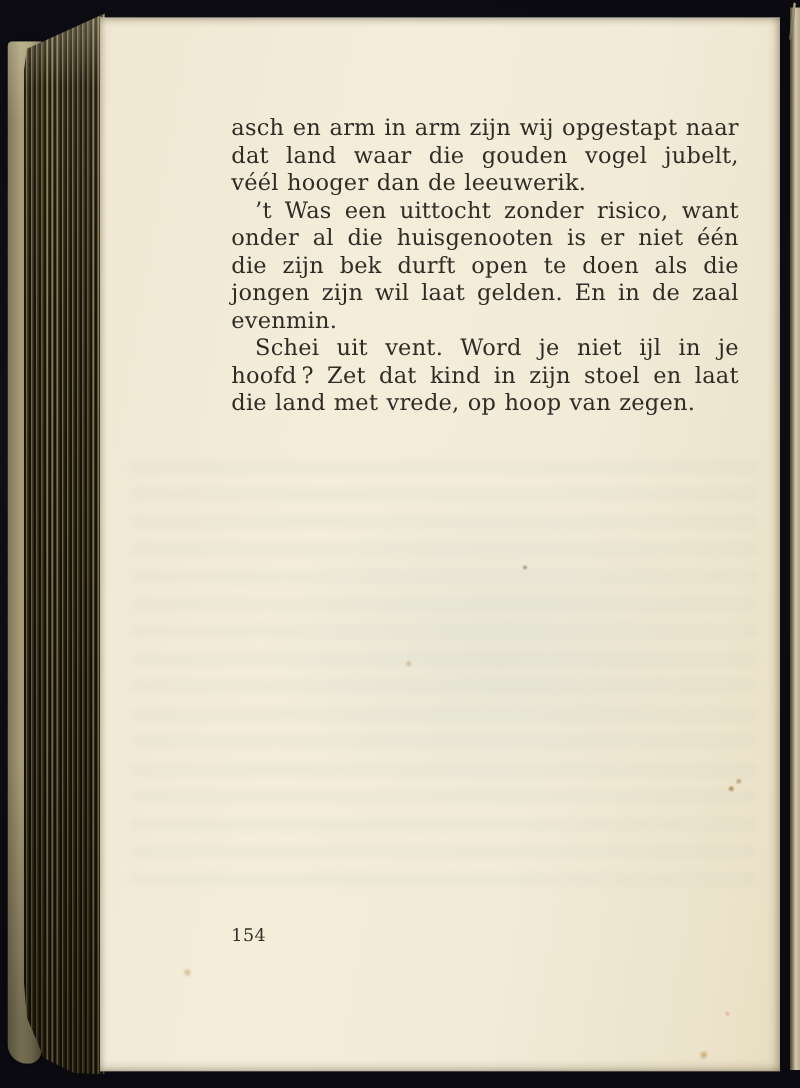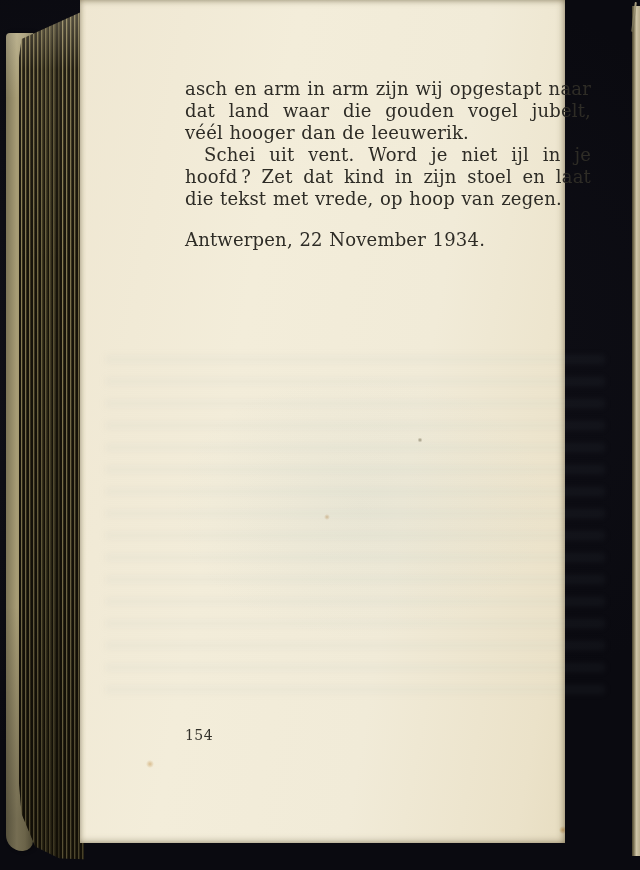--- a/index.html
+++ b/index.html
@@ -48,22 +48,22 @@
         #17130a 0px, #17130a 1.6px,
         #5a5232 1.6px, #8d8158 2.6px,
         #47402a 2.6px, #26210f 4.1px);
     clip-path: polygon(4% 3.4%, 88% 0.5%, 100% 0.1%, 100% 99.9%, 62% 99.8%, 25% 98.4%, 4% 94.6%, 0 91%, 0 5.6%);
   }
 
   
   .page {
     position: absolute;
     left: 80px;
-    top: 0;
-    width: 485px;
+    top: 14px;
+    width: 544px;
     height: 843px;
     background:
       radial-gradient(circle 2px at 505px 617px, rgba(146,94,27,0.70), rgba(146,94,27,0) 3px),
       radial-gradient(circle 2px at 511px 611px, rgba(120,70,20,0.45), rgba(120,70,20,0) 3px),
       radial-gradient(circle 2.5px at 483px 830px, rgba(180,120,40,0.55), rgba(180,120,40,0) 4px),
       radial-gradient(circle 2px at 247px 517px, rgba(170,115,45,0.40), rgba(170,115,45,0) 3px),
       radial-gradient(circle 2.5px at 70px 764px, rgba(185,130,50,0.45), rgba(185,130,50,0) 4px),
       radial-gradient(circle 1.5px at 340px 440px, rgba(90,80,50,0.55), rgba(90,80,50,0) 2.5px),
       radial-gradient(circle 1.5px at 502px 797px, rgba(205,115,105,0.45), rgba(205,115,105,0) 2.5px),
       radial-gradient(ellipse 270px 190px at 58% 60%, rgba(160,182,182,0.11), rgba(160,182,182,0) 70%),
@@ -149,22 +149,22 @@
   <div class="cover-strip"></div>
 
   <div class="fore-edge"></div>
 
   <div class="page">
 
     <div class="showthrough"></div>
 
     <div class="text-block">
       <p>asch en arm in arm zijn wij opgestapt naar dat land waar die gouden vogel jubelt, véél hooger dan de leeuwerik.</p>
-      <p class="indent">Schei uit vent. Word je niet ijl in je hoofd ? Zet dat kind in zijn stoel en laat die tekst met vrede, op hoop van zegen.</p>
-      <p class="dateline">Antwerpen, 22 November 1934.</p>
+      <p class="indent">’t Was een uittocht zonder risico, want onder al die huisgenooten is er niet één die zijn bek durft open te doen als die jongen zijn wil laat gelden. En in de zaal evenmin.</p>
+      <p class="indent">Schei uit vent. Word je niet ijl in je hoofd ? Zet dat kind in zijn stoel en laat die land met vrede, op hoop van zegen.</p>
     </div>
 
     <div class="page-number">154</div>
   </div>
 
   <div class="gutter-sliver"></div>
   <div class="binding-thread"></div>
 
 </div>
 

